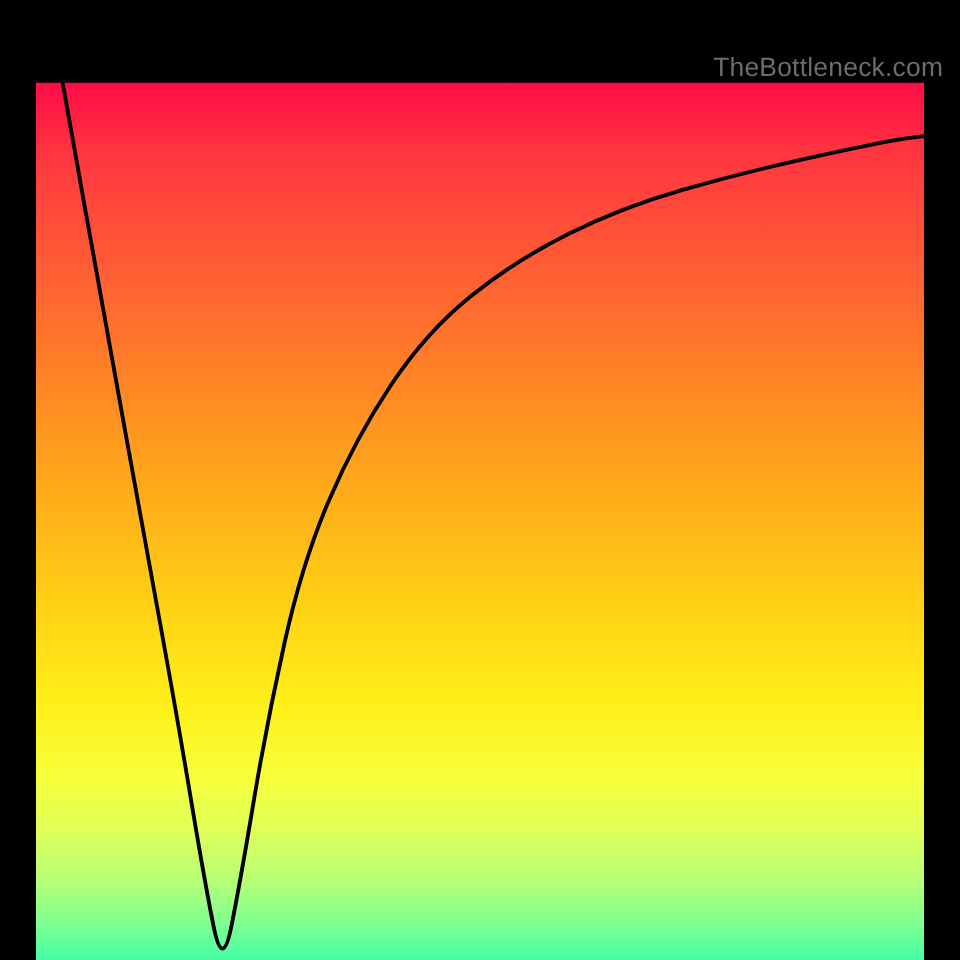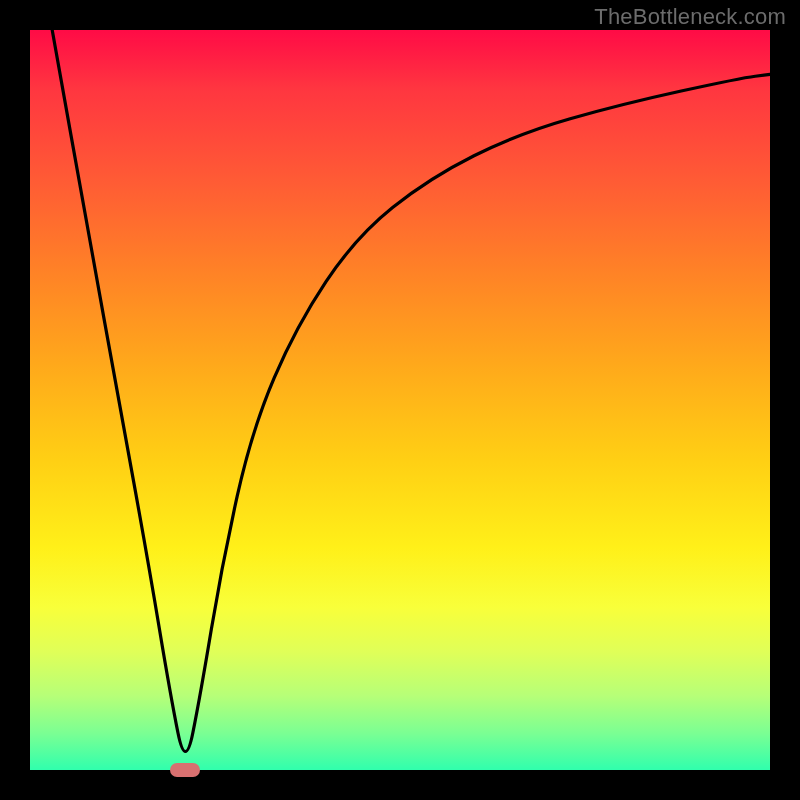--- a/index.html
+++ b/index.html
@@ -9,20 +9,21 @@
     height: 800px;
     overflow: hidden;
     background: #000;
     font-family: Arial, Helvetica, sans-serif;
   }
   .frame {
     position: relative;
     width: 800px;
     height: 696px;
     background: #000;
+    margin-top: 39px;
   }
   .plot {
     position: absolute;
     left: 30px;
     top: 30px;
     width: 740px;
     height: 740px;
     background: linear-gradient(to bottom,
       #ff0b46 0%,
       #ff3640 8%,

